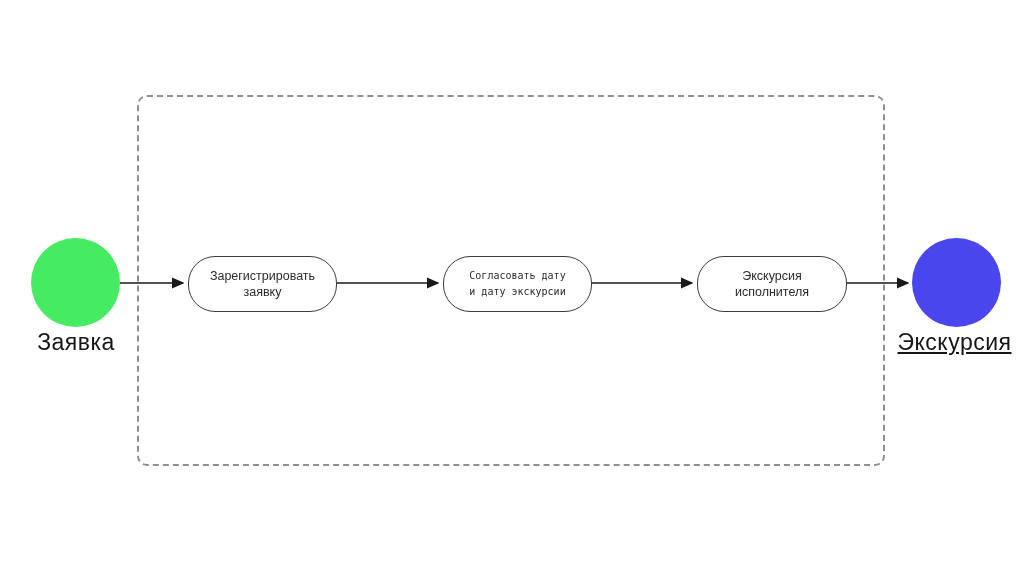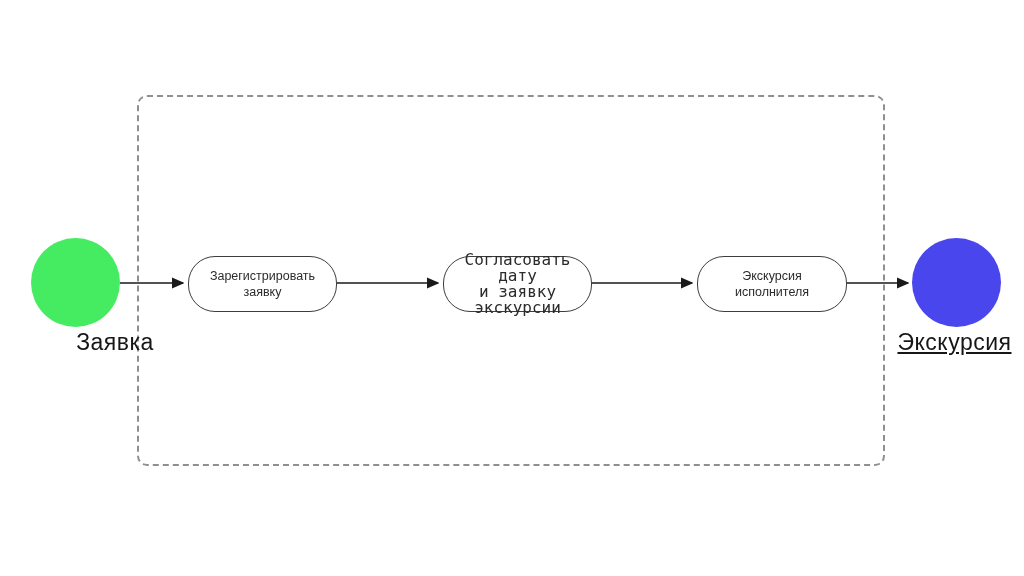--- a/index.html
+++ b/index.html
@@ -41,42 +41,42 @@
   .circle.start { left: 31px;  top: 238px; }
   .circle.end   { left: 912px; top: 238px; }
   .node-label {
     position: absolute;
     top: 329px;
     font-size: 23px;
     color: #161616;
     text-align: center;
     letter-spacing: 0.5px;
   }
-  .node-label.start { left: 0px;   width: 152px; padding-left: 39px; }
+  .node-label.start { left: 0px;   width: 152px; }
   .node-label.end   { left: 885px; width: 139px; text-decoration: underline; }
   .step {
     position: absolute;
     top: 256px;
     height: 56px;
     box-sizing: border-box;
     border: 1.4px solid #3d3d3d;
     border-radius: 27px;
     background: #ffffff;
     display: flex;
     flex-direction: column;
     align-items: center;
     justify-content: center;
     text-align: center;
     font-size: 12.5px;
     line-height: 16px;
     color: #2b2b2b;
     z-index: 2;
   }
   .step-1 { left: 188px; width: 149px; }
-  .step-2 { left: 443px; width: 149px; font-family: "DejaVu Sans Mono", monospace; font-size: 16px; }
+  .step-2 { left: 443px; width: 149px; font-family: "DejaVu Sans Mono", monospace; font-size: 10px; }
   .step-3 { left: 697px; width: 150px; }
 </style>
 </head>
 <body>
 
 <div class="canvas">
 
   <svg class="arrows" width="1024" height="576" viewBox="0 0 1024 576">
     <defs>
       <marker id="arrowhead" markerWidth="9" markerHeight="8" refX="8" refY="4" orient="auto">
@@ -94,21 +94,21 @@
   <div class="circle start" style="background-color: rgb(69, 236, 98);"></div>
   <div class="node-label start">Заявка</div>
 
   <div class="step step-1">
     <span>Зарегистрировать</span>
     <span>заявку</span>
   </div>
 
   <div class="step step-2">
     <span>Согласовать дату</span>
-    <span>и заявку экскурсии</span>
+    <span>и дату экскурсии</span>
   </div>
 
   <div class="step step-3">
     <span>Экскурсия</span>
     <span>исполнителя</span>
   </div>
 
   <div class="circle end" style="background-color: rgb(72, 70, 236);"></div>
   <div class="node-label end">Экскурсия</div>
 

